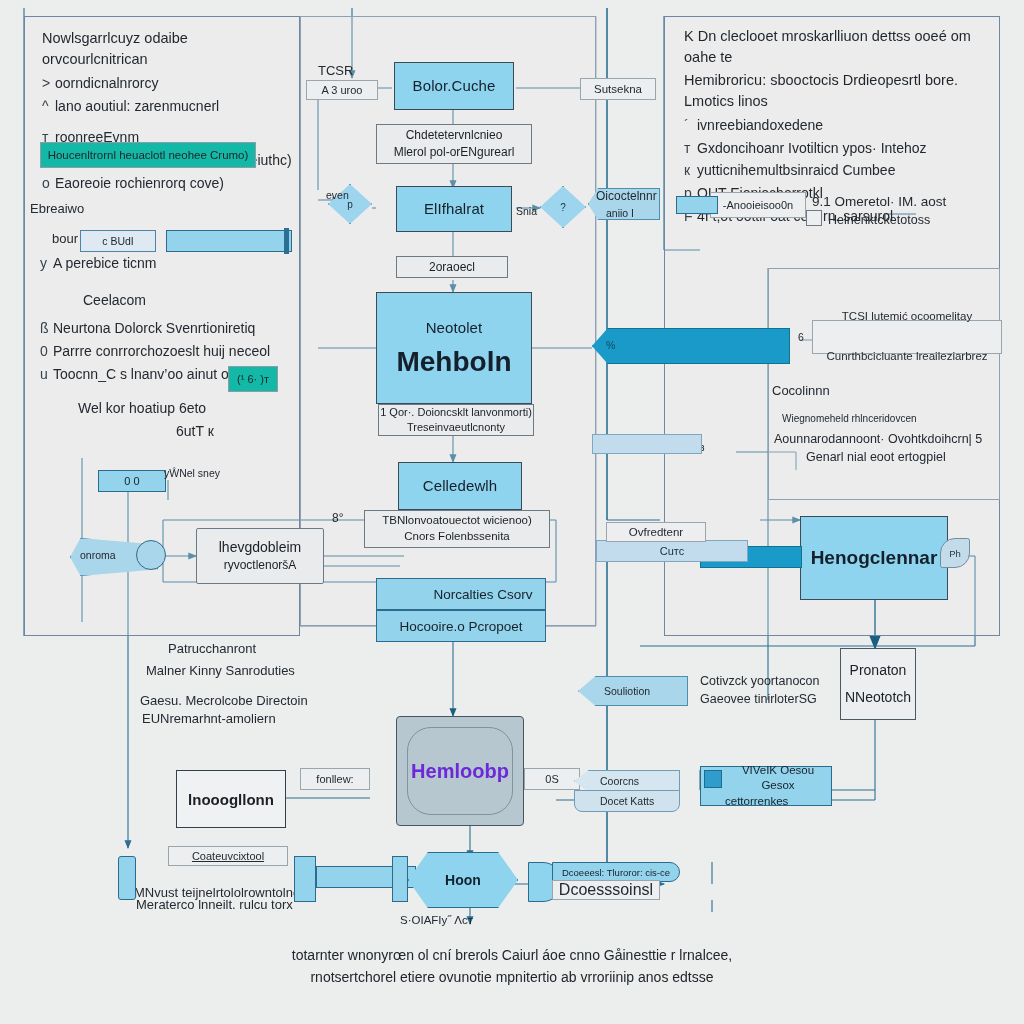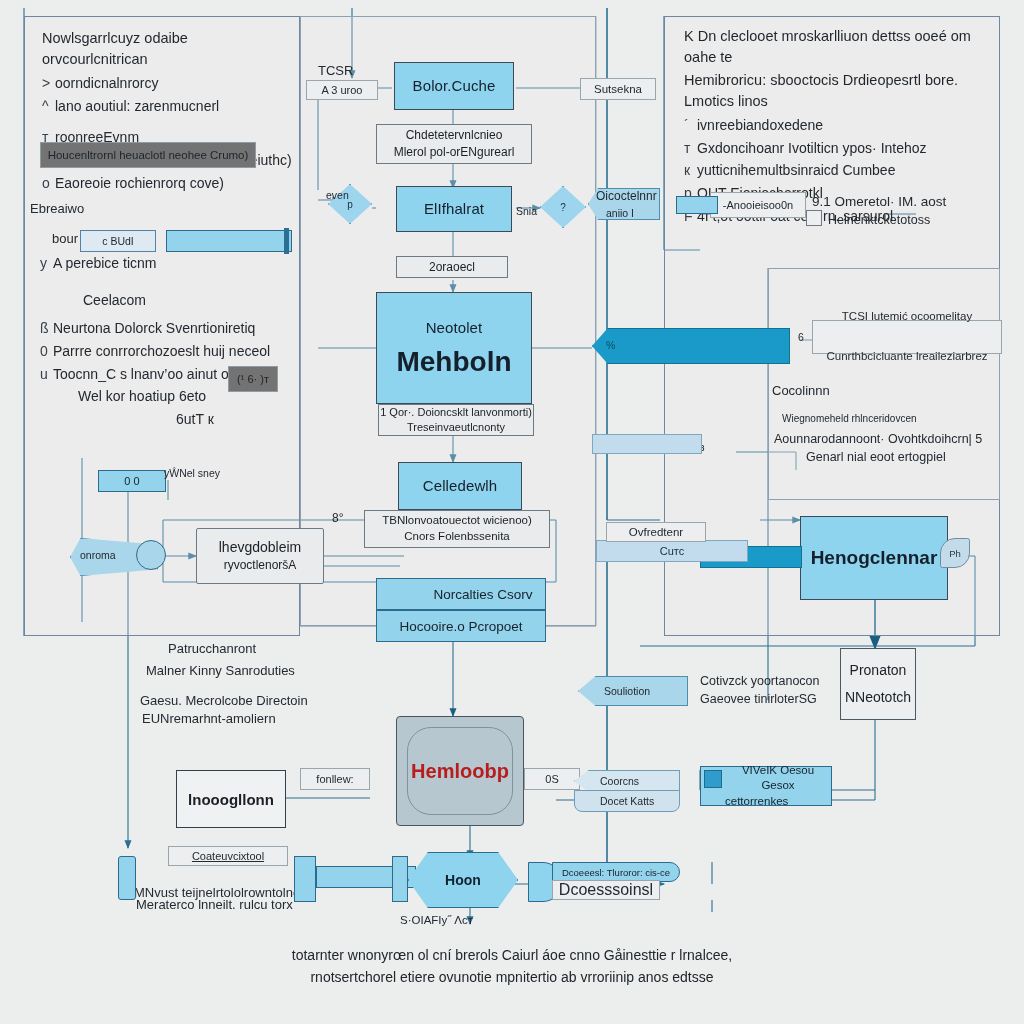--- a/index.html
+++ b/index.html
@@ -42,21 +42,21 @@
   }
   .plate-blue{
     background:#dfe9f1;
     border:1px solid #4d84a8;
     color:#1a2630;
   }
   
   .box-grey{
     background:#b6c7d0;
     border:1.6px solid #47555f;
-    color:#b91c1c;
+    color:#6d28d9;
   }
   .group-frame{
     position:absolute;box-sizing:border-box;
     border:1.3px solid #6f87a0;
     background:rgba(236,237,237,0.25);
   }
   .group-frame.thin{border:1px solid #8fa0b0;}
 
   .title-line{font-size:15px;line-height:1.35;letter-spacing:.1px;}
   .strong{font-weight:bold;}
@@ -65,21 +65,21 @@
   .bullet-list .bl-head{font-size:14.5px;line-height:1.45;color:#1f252b;margin-bottom:2px;}
   .bullet-list .bl-item{font-size:14px;line-height:1.62;color:#23292f;white-space:nowrap;}
   .bullet-list .bl-item .mk{display:inline-block;width:13px;color:#36414b;}
 
   .free-text{position:absolute;font-size:13px;line-height:1.45;color:#232a31;}
   .free-text.sm{font-size:11.5px;}
   .free-text.xs{font-size:10.5px;}
 
   .underline-chip{
     position:absolute;box-sizing:border-box;
-    border:1px solid #8f9ba5;background:#737373;
+    border:1px solid #8f9ba5;background:#14b8a6;
     font-size:12px;color:#1d242a;
     display:flex;align-items:center;justify-content:center;text-align:center;
     padding:12px 5px;
   }
 
   .caption{
     position:absolute;text-align:center;font-size:14px;line-height:1.6;color:#20262c;
   }
 
   
@@ -233,21 +233,21 @@
     </div>
     <div class="bl-item blur" style="margin-top:6px;">
       <span class="mk">ß</span><span>Neurtona Dolorck Svenrtioniretiq</span>
     </div>
     <div class="bl-item blur">
       <span class="mk">0</span><span>Parrre conrrorchozoeslt huij neceol</span>
     </div>
     <div class="bl-item blur">
       <span class="mk">u</span><span>Toocnn_C s lnanv’oo ainut on</span>
     </div>
-    <div class="bl-item blur" style="margin-left:38px;">
+    <div class="bl-item blur" style="margin-left:38px;margin-top:12px;">
       <span>Wel kor hoatiup 6eto</span>
     </div>
     <div class="bl-item blur" style="margin-left:136px;">
       <span>6utT к</span>
     </div>
   </div>
 
   <div class="underline-chip blur" style="left:228px;top:366px;width:50px;height:20px;font-size:11px;">(¹ 6· )т</div>
 
   <div class="bullet-list" style="left:684px;top:26px;width:320px;">

